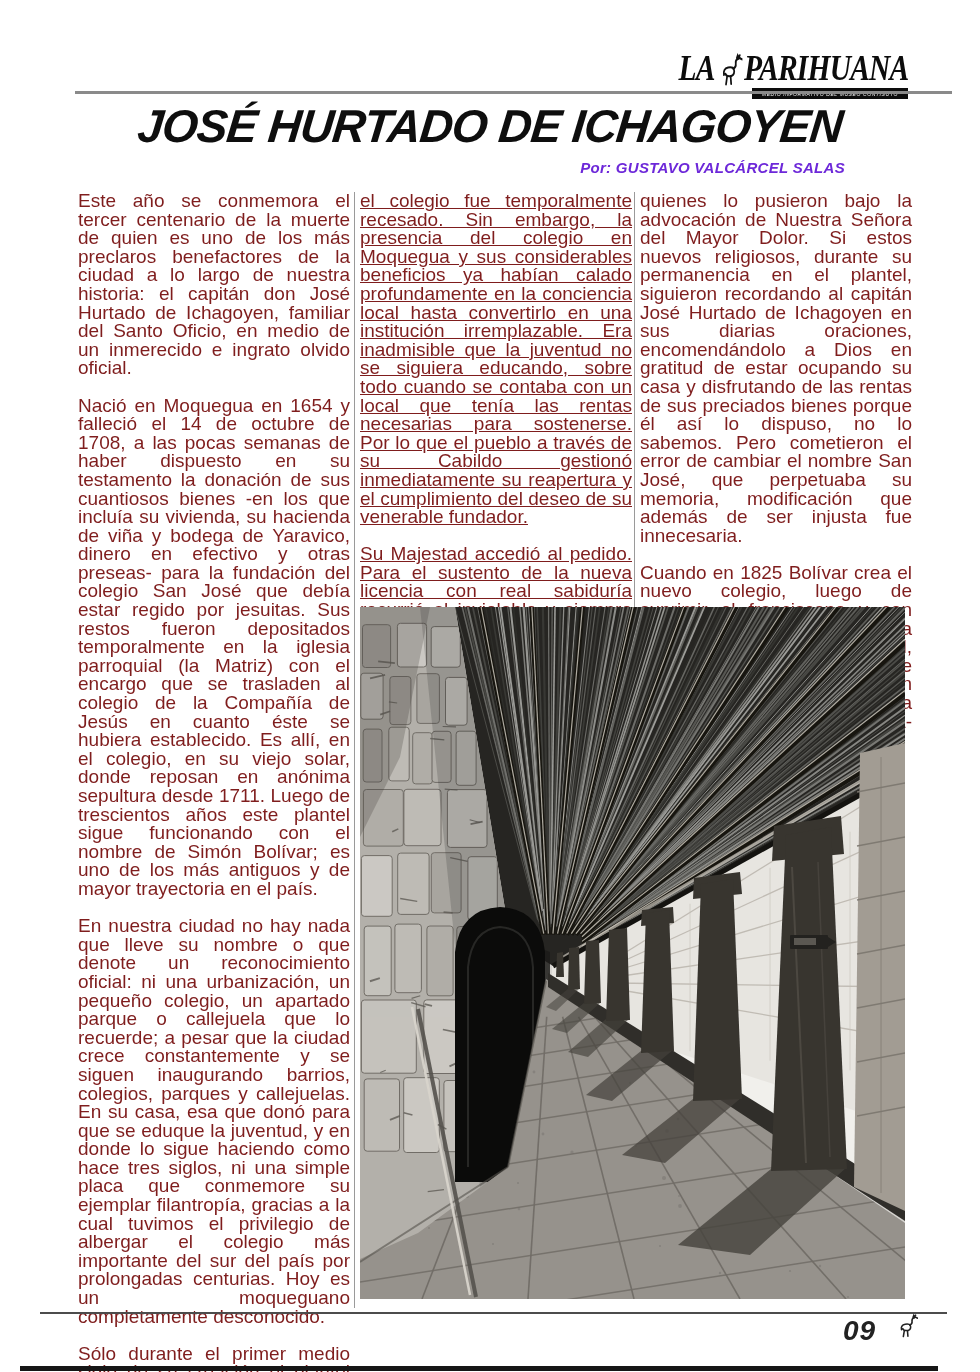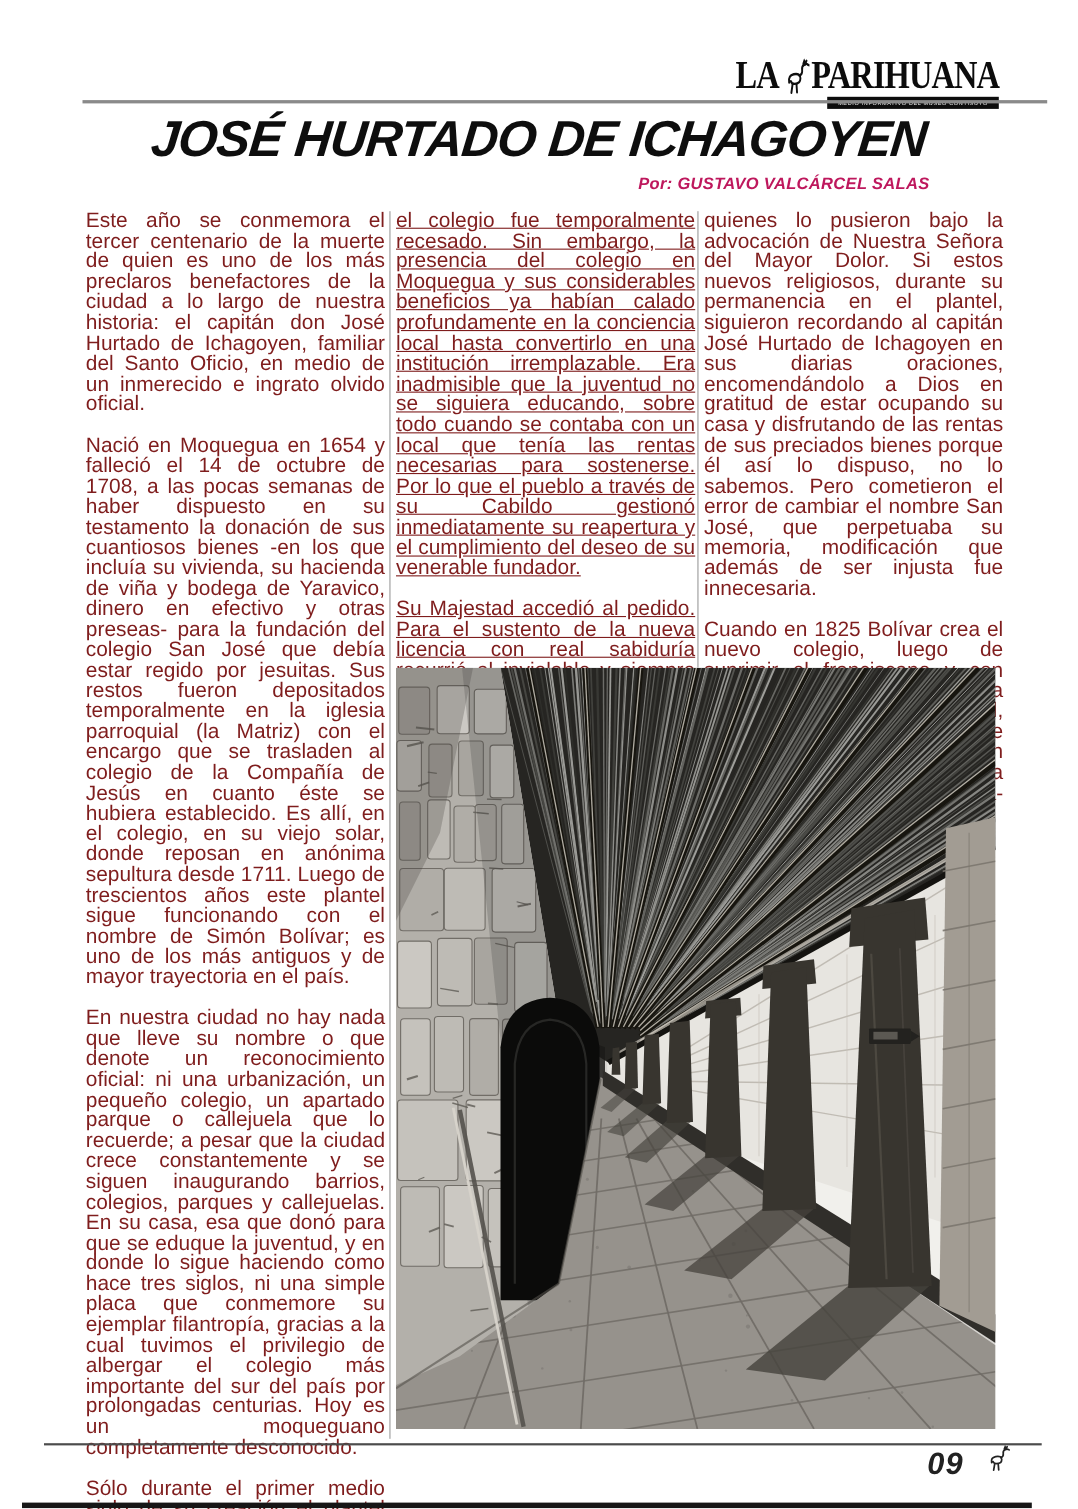--- a/index.html
+++ b/index.html
@@ -1,37 +1,37 @@
 <!DOCTYPE html>
 <html><head>
 <meta charset="utf-8">
 <style>
   html,body{margin:0;padding:0;background:#ffffff;}
   #page{position:relative;width:980px;height:1372px;background:#ffffff;overflow:hidden;
         font-family:"Liberation Sans","DejaVu Sans",sans-serif;color:#1a1a1a;}
 
   
-  #masthead{position:absolute;top:50px;right:72px;text-align:right;}
+  #masthead{position:absolute;top:50px;right:72px;text-align:right;font-style:italic;}
   #brand{display:flex;align-items:flex-end;justify-content:flex-end;
          transform:scaleX(.82);transform-origin:100% 100%;}
   .brand-word{font-family:"Liberation Serif","DejaVu Serif",serif;font-weight:bold;
               font-size:36px;line-height:36px;letter-spacing:-1px;color:#0c0c0c;}
   #masthead-bird{width:30px;height:34px;margin:0 2px -1px 4px;}
   #tagline-bar{margin-top:2px;margin-left:auto;width:156px;height:11px;background:#0d0d0d;
                display:flex;align-items:center;justify-content:center;}
   #tagline-bar span{color:#f5f5f5;font-size:5px;letter-spacing:.6px;white-space:nowrap;}
 
   #header-rule{position:absolute;left:75px;top:91px;width:877px;height:3px;background:#8a8a8a;}
 
   
   #title{position:absolute;left:110px;top:99px;width:760px;text-align:center;
          font-size:46px;font-weight:bold;font-style:italic;letter-spacing:-1px;
          transform:skewX(-6deg);color:#0e0e0e;white-space:nowrap;}
   #byline{position:absolute;right:135px;top:159px;font-size:15px;font-weight:bold;
-          font-style:italic;letter-spacing:.3px;color:#be185d;}
+          font-style:italic;letter-spacing:.3px;color:#6d28d9;}
 
   
   .col{position:absolute;top:192px;width:272px;text-align:justify;
        font-size:19px;line-height:18.6px;color:#7f1d1d;}
   .col p{margin:0 0 18.6px 0;}
   #col-1{left:78px;}
   #col-2{left:360px;text-decoration:underline;}
   #col-3{left:640px;}
   .vrule{position:absolute;width:1px;background:#9a9a9a;}
   #vrule-1{left:354px;top:192px;height:1116px;}

